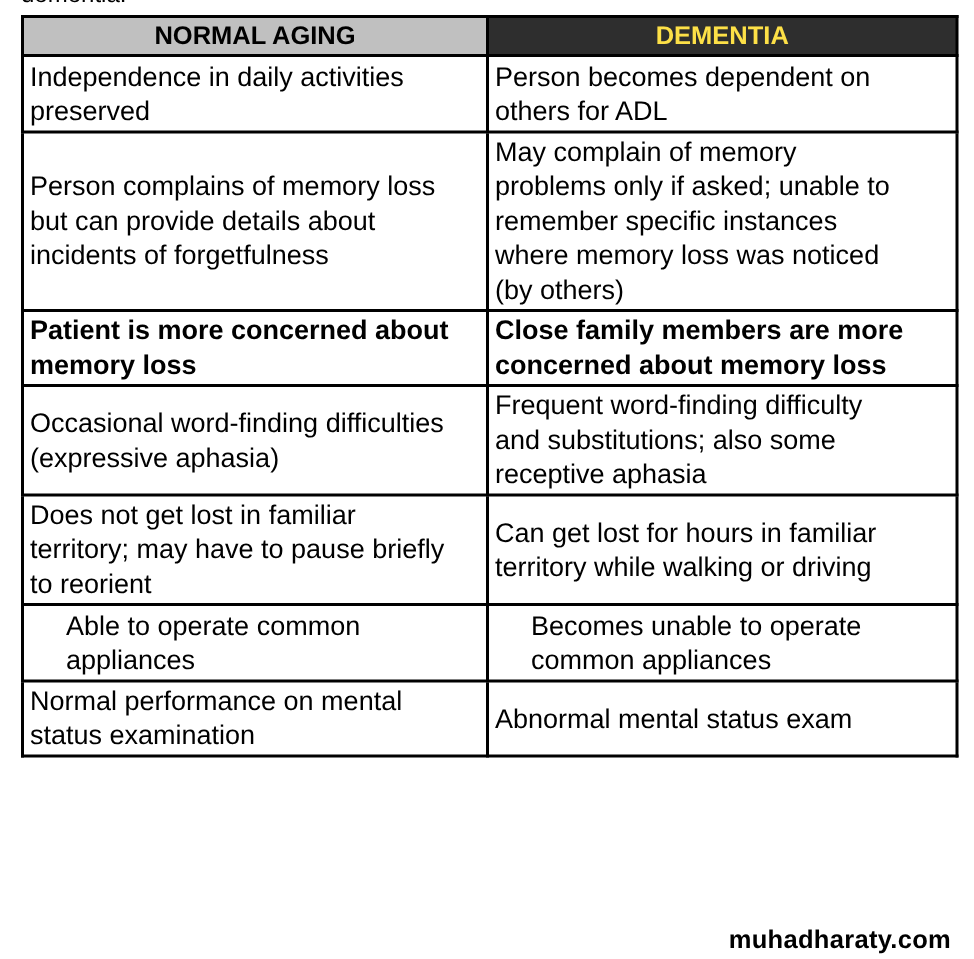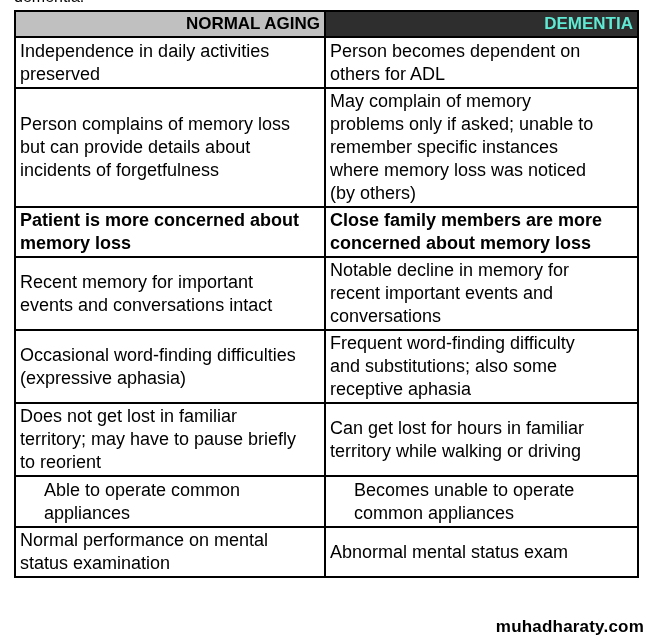--- a/index.html
+++ b/index.html
@@ -35,49 +35,49 @@
   table.cmp th, table.cmp td {
     border: 2px solid #000000;
     vertical-align: middle;
     padding: 1px 4px;
     font-size: 18px;
     line-height: 23px;
     white-space: pre-line;
     overflow: hidden;
   }
   table.cmp th {
-    text-align: right;
+    text-align: center;
     font-size: 17px;
     font-weight: bold;
     height: 22px;
     line-height: 22px;
     white-space: nowrap;
   }
   th.col-normal {
     width: 300px;
     background: #c0c0c0;
     color: #000000;
   }
   th.col-dementia {
     width: 303px;
     background: #2e2e2e;
-    color: #5eead4;
+    color: #fde047;
   }
   tr.r1 td { height: 47px; }
   tr.r2 td { height: 108px; }
   tr.r3 td { height: 46px; font-weight: bold; }
   tr.r4 td { height: 68px; }
   tr.r5 td { height: 65px; }
   tr.r6 td { height: 66px; }
   tr.r7 td { height: 47px; padding-left: 28px; }
   tr.r8 td { height: 66px; }
   tr.r9 td { height: 46px; }
   .watermark {
     position: absolute;
-    right: 5px;
+    right: 15px;
     bottom: 2px;
     font-size: 17px;
     font-weight: bold;
     color: #000000;
     letter-spacing: 0.2px;
   }
 </style>
 </head>
 <body>
 
@@ -106,27 +106,20 @@
 remember specific instances
 where memory loss was noticed
 (by others)</td>
     </tr>
     <tr class="r3">
       <td>Patient is more concerned about
 memory loss</td>
       <td>Close family members are more
 concerned about memory loss</td>
     </tr>
-    <tr class="r4">
-      <td>Recent memory for important
-events and conversations intact</td>
-      <td>Notable decline in memory for
-recent important events and
-conversations</td>
-    </tr>
     <tr class="r5">
       <td>Occasional word-finding difficulties
 (expressive aphasia)</td>
       <td>Frequent word-finding difficulty
 and substitutions; also some
 receptive aphasia</td>
     </tr>
     <tr class="r6">
       <td>Does not get lost in familiar
 territory; may have to pause briefly

